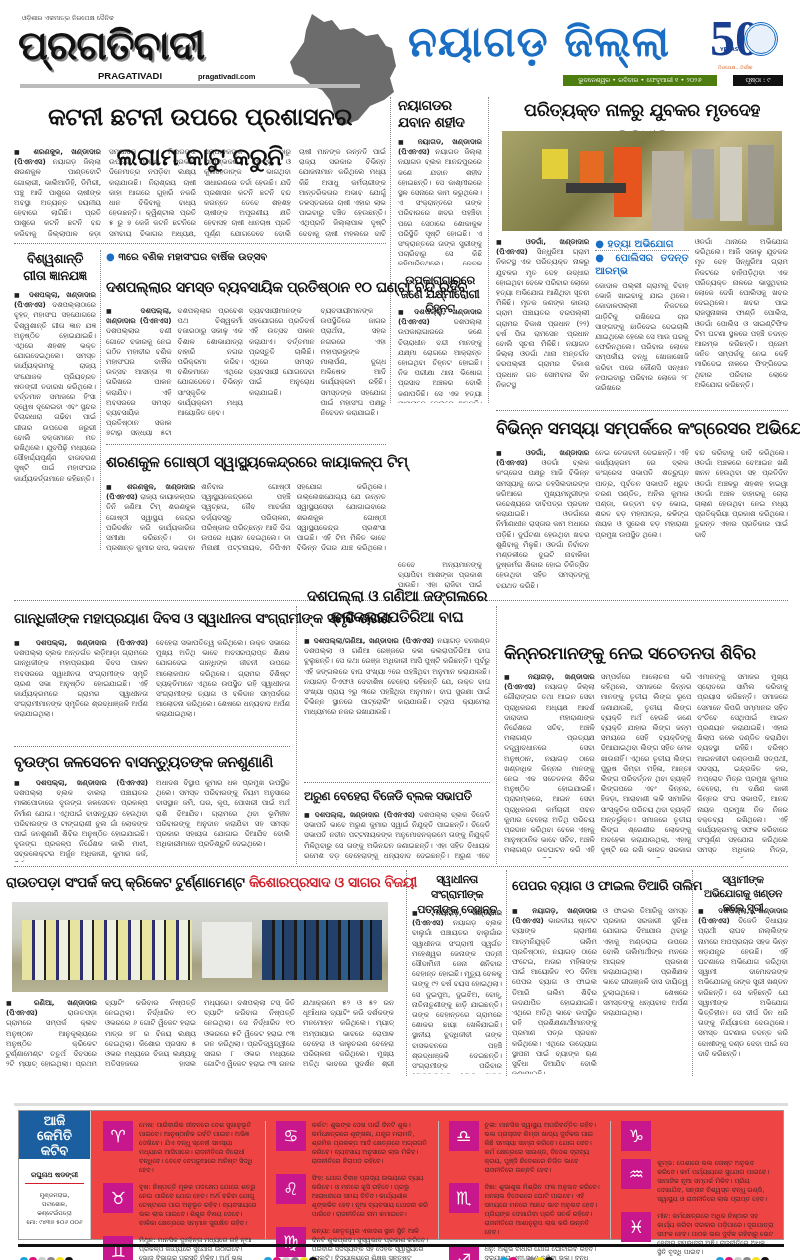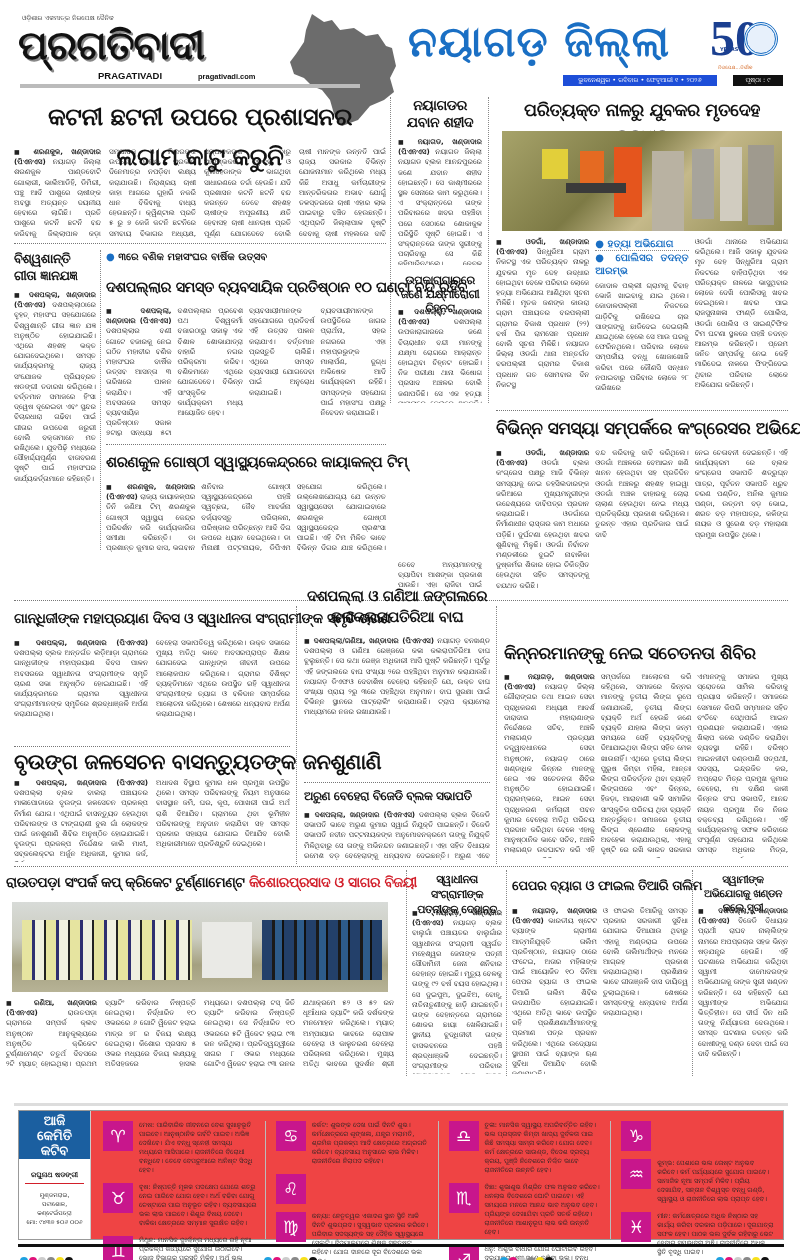--- a/index.html
+++ b/index.html
@@ -33,41 +33,41 @@
   </svg>
   <div class="abs" style="left:20px;top:84px;width:340px;height:4px;background:#bbb"></div>
   <div class="abs" style="left:408px;top:16px;font-size:42px;font-weight:bold;color:#1a6fc4;letter-spacing:1px;line-height:52px">ନୟାଗଡ଼ ଜିଲ୍ଲା</div>
 
   <div class="abs" style="left:708px;top:8px;width:80px;height:70px">
     <div class="abs" style="left:2px;top:0;font-size:50px;color:#1a3f90;font-weight:bold;font-family:'Liberation Serif',serif;line-height:60px">50</div>
     <div class="abs" style="left:36px;top:14px;width:34px;height:34px;border-radius:50%;border:3px double #1a6fc4;background:#e7f0fb"></div>
     <div class="abs" style="left:12px;top:38px;font-size:5px;color:#1a3f90;font-weight:bold">YEARS</div>
     <div class="abs" style="left:10px;top:56px;font-size:5px;color:#d05a10">ନିରପେକ୍ଷ...ନିର୍ଭୀକ</div>
   </div>
-  <div class="abs" style="left:563px;top:75px;width:154px;height:11px;background:#1d4ed8;color:#fff;font-size:6.5px;line-height:11px;text-align:center">
+  <div class="abs" style="left:563px;top:75px;width:154px;height:11px;background:#4d7c0f;color:#fff;font-size:6.5px;line-height:11px;text-align:center">
     <span>ଭୁବନେଶ୍ୱର • ରବିବାର • ଫେବୃଆରୀ ୧ • ୨୦୨୬</span>
   </div>
   <div class="abs" style="left:733px;top:75px;width:50px;height:11px;background:#111;color:#fff;font-size:6.5px;line-height:11px;text-align:center">
     <span>ପୃଷ୍ଠା : ୯</span>
   </div>
 </div>
 
 <div class="abs" style="left:14px;top:97px;width:372px;height:142px">
   <div class="hl" style="font-size:24px;text-align:center;height:44px;line-height:40px">କଟନୀ ଛଟନୀ ଉପରେ ପ୍ରଶାସନର ଲଗାମ କାଟୁ କରୁନି</div>
   <div class="cols body" style="height:92px;margin-top:6px">
     <div><span class="byline">ଶରଣକୁଳ, ଖଣ୍ଡାଦାର (ପିଏନଏସ)</span> <span>ନୟାଗଡ଼ ଜିଲ୍ଲା ଶରଣକୁଳ ପାଣ୍ଡବୋଟି ଗୋଲାରୀ, ଭାଲିଆଡିହି, ଡିମିରୀ, ପଞ୍ଚୁ ଆଦି ପାଶୁରେ ଚାଷୀଙ୍କ ଅବସ୍ଥା ଅତ୍ୟନ୍ତ ଦୟନୀୟ ହେବାରେ ଲାଗିଛି। ପ୍ରତି ପାଶୁରେ କଟନି ଛଟନି ବନ୍ଦ କରିବାକୁ ଜିଲ୍ଲାପାଳ କଡ଼ା ନିର୍ଦ୍ଦେଶ ଦେଇଥିଲେ ମଧ୍ୟ</span></div>
     <div>ସମ୍ପାଦକ ଓ ମିଲରଙ୍କ ଉପରେ ତାହାର ପ୍ରଭାବ ଦିନେମାତ୍ର ନପଡ଼ିବା ଲକ୍ଷ୍ୟ କରାଯାଉଛି। ନିରାଶ୍ରୟ ଚାଷୀ କାହା ଆଗରେ ଗୁହାରି ନକରି ଧାନ ବିକିବାକୁ ବାଧ୍ୟ ହେଉଛନ୍ତି। କ୍ୱିଣ୍ଟାଲ ପ୍ରତି ୫ ରୁ ୭ କେଜି କଟନି ଛଟନିରେ ସମବାୟ ବିଭାଗର ଅଧ୍ୟକ୍ଷ, ସଭାପତି,</div>
     <div>ସମ୍ପାଦକଙ୍କ ଠାରୁ ଆରମ୍ଭକରି ବଡ଼ବଡ଼ ଓ କୁଲିହେଡାଙ୍କ ଭାଗଥିବା ସାଧାରଣରେ ଚର୍ଚ୍ଚା ହେଉଛି। ଯଦି ପ୍ରଶାସନ କଟନି ଛଟନି ବନ୍ଦ କରନ୍ତେ ତେବେ ଶହଶହ ଚାଷୀଙ୍କ ଅପୂରଣୀୟ କ୍ଷତି ହେବାସହ ଚାଷୀ ଧାନଚାଷ ପ୍ରତି ପୂର୍ଣ୍ଣ ଯୋଗଦେବେ ବୋଲି କହିଛନ୍ତି। ଦୁର୍ଭାଗ୍ୟର ବିଷୟ,</div>
     <div>ଚାଷୀ ମାନଙ୍କ ଉନ୍ନତି ପାଇଁ ରାଜ୍ୟ ସରକାର ବିଭିନ୍ନ ଯୋଜନାମାନ କରିଥିଲେ ମଧ୍ୟ କିଛି ଅସାଧୁ କର୍ମଚାରୀଙ୍କ ଆନ୍ତରିକତାର ଅଭାବ ଯୋଗୁଁ ତଳସ୍ତରରେ ଚାଷୀ ଏହାର ଲାଭ ପାଇବାରୁ ବଞ୍ଚିତ ହେଉଛନ୍ତି। ଏଥିପ୍ରତି ଜିଲ୍ଲାପାଳ ଦୃଷ୍ଟି ଦେବାକୁ ଚାଷୀ ମହଲରେ ଦାବି ହେଉଛି।</div>
   </div>
 </div>
 <div class="abs dash-h" style="left:14px;top:243px;width:372px"></div>
 
 <div class="abs" style="left:398px;top:97px;width:84px;height:306px">
-  <div class="hl" style="font-size:14px;text-align:center;line-height:17px;height:36px">ନୟାଗଡର ଯବାନ ଶହୀଦ</div>
+  <div class="hl" style="font-size:14px;text-align:left;line-height:17px;height:36px">ନୟାଗଡର ଯବାନ ଶହୀଦ</div>
   <div class="body" style="height:128px;margin-top:4px"><span class="byline">ନୟାଗଡ, ଖଣ୍ଡାଦାର (ପିଏନଏସ)</span> <span>ନୟାଗଡ ଜିଲ୍ଲା ନୟାଗଡ ବ୍ଲକ ଆନନ୍ଦପୁରରେ ଜଣେ ଯବାନ ଶହୀଦ ହୋଇଛନ୍ତି। ସେ କାଶ୍ମୀରରେ ସ୍ଥଳ ସେନାରେ କାମ କରୁଥିଲେ। ଏ ସଂକ୍ରାନ୍ତରେ ତାଙ୍କ ପରିବାରରେ ଖବର ପହଞ୍ଚିବା ପରେ ସେଠାରେ ଶୋକାକୁଳ ପରିସ୍ଥିତି ସୃଷ୍ଟି ହୋଇଛି। ଏ ସଂକ୍ରାନ୍ତରେ ତାଙ୍କ ସ୍ତ୍ରୀଙ୍କୁ ପଚାରିବାରୁ ସେ କିଛି କହିପାରିନଥିଲେ। କେବଳ କହିଥିଲେ ମୋ ସ୍ୱାମୀ ଦେଶ ମାଟିଙ୍କ ପାଇଁ ଶହୀଦ ହୋଇଛନ୍ତି ଏଥିପାଇଁ ସେ ଗର୍ବିତ। ଏହା ନିଶ୍ଚିତ ଭାବେ ଅନ୍ୟମାନଙ୍କୁ ପ୍ରେରଣା ଦେବ ବୋଲି କହିଛନ୍ତି। ତେବେ ତାଙ୍କର କିଭଳି ମୃତ୍ୟୁ ହେଲା ଜଣାପଡିନାହିଁ।</span></div>
   <div class="hl" style="font-size:11.5px;text-align:center;line-height:14px;margin-top:8px;height:30px">ଉପକାରାଗାରରେ ଜଣେ ଯକ୍ଷ୍ମାରୋଗୀ ଚିହ୍ନଟ</div>
   <div class="body" style="height:96px;margin-top:4px"><span class="byline">ଦଶପଲ୍ଲା, ଖଣ୍ଡାଦାର (ପିଏନଏସ)</span> <span>ଦଶପଲ୍ଲା ଉପକାରାଗାରରେ ଜଣେ ବିଚାରାଧୀନ ବନ୍ଦୀ ମାନଙ୍କୁ ଯକ୍ଷ୍ମା ରୋଗରେ ଆକ୍ରାନ୍ତ ହୋଇଥିବା ଚିହ୍ନଟ ହୋଇଛି। ନିଜ ପରୀକ୍ଷା ଥାନା ଭିଷୋଗ ପ୍ରସାଦ ଅଞ୍ଚଳର ବୋଲି ଜଣାପଡିଛି। ସେ ଏକ ହତ୍ୟା ମାମଲାରେ ଜେଲରେ ଅଛନ୍ତି। ଜେଲ ପ୍ରଶାସନ ଅନ୍ୟ ବନ୍ଦୀଙ୍କ ସ୍ୱାସ୍ଥ୍ୟ ପରୀକ୍ଷା କରାଉଛନ୍ତି। ସ୍ୱାସ୍ଥ୍ୟ ବିଭାଗ ପକ୍ଷରୁ ଚିକିତ୍ସା ଆରମ୍ଭ ହୋଇଛି।</span></div>
 </div>
 <div class="abs dash-v" style="left:390px;top:97px;height:306px"></div>
 <div class="abs dash-v" style="left:488px;top:97px;height:306px"></div>
 
 <div class="abs" style="left:496px;top:97px;width:292px;height:306px">
   <div class="hl" style="font-size:17.5px;text-align:center;line-height:26px;height:28px">ପରିତ୍ୟକ୍ତ ନାଳରୁ ଯୁବକର ମୃତଦେହ ଉଦ୍ଧାର</div>
   <div class="photo" style="position:relative;width:280px;height:100px;margin:6px auto 0">
@@ -85,21 +85,21 @@
     <div style="flex:1">
       <div style="font-size:10px;font-weight:bold;color:#1a6fc4;line-height:13px">● <span>ହତ୍ୟା ଅଭିଯୋଗ</span></div>
       <div style="font-size:10px;font-weight:bold;color:#1a6fc4;line-height:13px;border-top:1px dotted #888;margin-bottom:4px">● <span>ପୋଲିସର ତଦନ୍ତ ଆରମ୍ଭ</span></div>
       <div>କୋଦାଳ ପଲ୍ଲୀ ଗ୍ରାମକୁ ବିବାହ ଭୋଜି ଖାଇବାକୁ ଯାଇ ଥିଲେ। କୋଦାଳପଲ୍ଲୀ ନିକଟରେ ଗାଡ଼ିଟିକୁ ରଖିଦେଇ ଚାର ସାଙ୍ଗଙ୍କୁ ଛାଡିଦେଇ ଦେଇଚାଲି ଯାଇଥିଲେ ହେଲେ ସେ ଆଉ ଘରକୁ ଫେରିନଥିଲେ। ପରିବାର ଲୋକେ ସମ୍ପର୍କୀୟ ବନ୍ଧୁ ଖୋଜାଖୋଜି କରିବା ପରେ କୌଣସି ସନ୍ଧାନ ନପାଇବାରୁ ପରିବାର ଲୋକେ ୨୮ ତାରିଖରେ</div>
     </div>
     <div style="flex:1">ଓଡଗାଁ ଥାନାରେ ଅଭିଯୋଗ କରିଥିଲେ। ଆଜି ସକାଳୁ ଯୁବକର ମୃତ ଦେହ ସିନ୍ଧୁରିଆ ଗ୍ରାମ ନିକଟରେ ବାହିପଡ଼ିଥିବା ଏକ ପରିତ୍ୟକ୍ତ ନାଳରେ ଭାସୁଥିବାର ଲୋକେ ଦେଖି ପୋଲିସକୁ ଖବର ଦେଇଥିଲେ। ଖବର ପାଇ ରାଜସୁନାଖଳା ଫାଣ୍ଡି ପୋଲିସ, ଓଡଗାଁ ପୋଲିସ ଓ ସାଇଣ୍ଟିଫିକ ଟିମ ଘଟଣା ସ୍ଥଳରେ ପହଞ୍ଚି ତଦନ୍ତ ଆରମ୍ଭ କରିଛନ୍ତି। ପ୍ରେମ ଜନିତ ସମ୍ପର୍କକୁ ନେଇ କେହି ମାରିଦେଇ ନାଳରେ ଫିଙ୍ଗିଦେଇ ଥିବାର ପରିବାର ଲୋକେ ଅଭିଯୋଗ କରିଛନ୍ତି।</div>
   </div>
 </div>
 
 <div class="abs" style="left:14px;top:250px;width:82px;height:300px">
-  <div class="hl" style="font-size:13px;text-align:left;line-height:17px;height:36px">ବିଶ୍ୱଶାନ୍ତି ଗୀତା ଜ୍ଞାନଯଜ୍ଞ</div>
+  <div class="hl" style="font-size:13px;text-align:center;line-height:17px;height:36px">ବିଶ୍ୱଶାନ୍ତି ଗୀତା ଜ୍ଞାନଯଜ୍ଞ</div>
   <div class="body" style="height:256px;margin-top:4px"><span class="byline">ଦଶପଲ୍ଲା, ଖଣ୍ଡାଦାର (ପିଏନଏସ)</span> <span>ଦଶପଲ୍ଲାଠାରେ ବୃହତ୍ ମହାସଂଘ ସହଯୋଗରେ ବିଶ୍ୱଶାନ୍ତି ଗୀତା ଜ୍ଞାନ ଯଜ୍ଞ ଅନୁଷ୍ଠିତ ହୋଇଯାଇଛି। ଏଥିରେ ଶହଶହ ଭକ୍ତ ଯୋଗଦେଇଥିଲେ। ସମସ୍ତ କାର୍ଯ୍ୟକ୍ରମକୁ ରାଜ୍ୟ ସଂଯୋଜକ ପ୍ରିୟବ୍ରତ ଷଡଙ୍ଗୀ ତଦାରଖ କରିଥିଲେ। ବର୍ତ୍ତମାନ ସମାଜରେ ହିଂସା ଦ୍ୱେଷ ଦୂରେଇବା ଏବଂ ସୁନ୍ଦର ବିଚାରଧାରା ଗଢିବା ପାଇଁ ଗୀତାର ଉପଦେଶ ଜରୁରୀ ବୋଲି ବକ୍ତାମାନେ ମତ ରଖିଥିଲେ। ଯୁବପିଢ଼ି ମଧ୍ୟରେ ସୌହାର୍ଦ୍ଦ୍ୟପୂର୍ଣ୍ଣ ବାତାବରଣ ସୃଷ୍ଟି ପାଇଁ ମହାସଂଘର କାର୍ଯ୍ୟକର୍ତ୍ତାମାନେ କହିଛନ୍ତି।</span></div>
 </div>
 <div class="abs dash-v" style="left:100px;top:250px;height:300px"></div>
 
 <div class="abs" style="left:106px;top:250px;width:280px;height:188px">
   <div style="font-size:10px;font-weight:bold;line-height:14px"><span style="color:#1a6fc4">●</span> <span>୩ରେ ବଣିକ ମହାସଂଘର ବାର୍ଷିକ ଉତ୍ସବ</span></div>
   <div class="hl" style="font-size:14.5px;line-height:22px;height:26px;margin-top:12px;white-space:nowrap">ଦଶପଲ୍ଲାର ସମସ୍ତ ବ୍ୟବସାୟିକ ପ୍ରତିଷ୍ଠାନ ୧୦ ଘଣ୍ଟା ବନ୍ଦ ରହିବ</div>
   <div class="cols body" style="height:130px;margin-top:4px;gap:6px">
     <div><span class="byline">ଦଶପଲ୍ଲା, ଖଣ୍ଡାଦାର (ପିଏନଏସ)</span> <span>ଦଶପଲ୍ଲାର ବଣୀ ଗୋଟେ ବଜାରକୁ ନେଇ ଗଠିତ ମହାବୀର ବଣିକ ମହାସଂଘର ବାର୍ଷିକ ଉତ୍ସବ ଆସନ୍ତା ୩ ତାରିଖରେ ପାଳନ କରାଯିବ। ଏହି ଅବସରରେ ସମସ୍ତ ବ୍ୟବସାୟିକ ପ୍ରତିଷ୍ଠାନ ସକାଳ ୭ଟାରୁ ସନ୍ଧ୍ୟା ୫ଟା ପର୍ଯ୍ୟନ୍ତ ବନ୍ଦ ରହିବ।</span></div>
     <div>ଦଶପଲ୍ଲାର ପ୍ରବେଶ ପଥ ବିଶ୍ୱକର୍ମା ବଜାରଠାରୁ ସକାଳୁ ଏକ ବିଶାଳ ଶୋଭାଯାତ୍ରା ବାହାରି ନଗର ପରିକ୍ରମା କରିବ। ବଣିକମାନେ ଏଥିରେ ଯୋଗଦେବେ। ବିଭିନ୍ନ ସାଂସ୍କୃତିକ କାର୍ଯ୍ୟକ୍ରମ ମଧ୍ୟ ଆୟୋଜିତ ହେବ।</div>
@@ -117,22 +117,22 @@
     <div>ସହଯୋଗ କରିଥିଲେ। ଉଲ୍ଲେଖଯୋଗ୍ୟ ଯେ ଉନ୍ନତ ସ୍ୱାସ୍ଥ୍ୟସେବା ଯୋଗାଇବାରେ ଶରଣକୁଳ ଗୋଷ୍ଠୀ ସ୍ୱାସ୍ଥ୍ୟକେନ୍ଦ୍ର ପ୍ରଶଂସା ପାଇଛି। ଏହି ଟିମ ମିଳିତ ଭାବେ ବିଭିନ୍ନ ଦିଗର ଯାଞ୍ଚ କରିଥିଲେ। ଗୋଷ୍ଠୀସ୍ୱାସ୍ଥ୍ୟ କେନ୍ଦ୍ର ୨୦୨୦-୨୧ରୁ କ୍ରମାଗତ ଭାବେ ୫ ବର୍ଷ ଧରି ଏହି କାୟାକଳ୍ପ ପୁରସ୍କାର ପାଉଛି।</div>
   </div>
 </div>
 <div class="abs body" style="left:398px;top:560px;width:84px;height:34px">ତେବେ ଅନ୍ୟମାନଙ୍କୁ ବ୍ୟାପିବା ଆଶଙ୍କା ପ୍ରକାଶ ପାଉଛି। ଏହା ରାଜିବା ପାଇଁ ସମସ୍ତ କର୍ମଚାରୀମାନେ ଉଦ୍ୟମ ଜାରି ରଖିଛନ୍ତି। ଏହା ନିମନ୍ତେ ସମସ୍ତଙ୍କ ସହଯୋଗ କାମନା କରାଯାଇଛି।</div>
 
 <div class="abs dash-h" style="left:496px;top:410px;width:292px"></div>
 <div class="abs" style="left:496px;top:414px;width:292px;height:176px">
   <div class="hl" style="font-size:17px;line-height:28px;height:30px;white-space:nowrap">ବିଭିନ୍ନ ସମସ୍ୟା ସମ୍ପର୍କରେ କଂଗ୍ରେସର ଅଭିଯୋଗ</div>
   <div class="cols body" style="height:140px;margin-top:4px;gap:6px">
     <div><span class="byline">ଓଡଗାଁ, ଖଣ୍ଡାଦାର (ପିଏନଏସ)</span> <span>ଓଡଗାଁ ବ୍ଲକ କଂଗ୍ରେସ ପକ୍ଷରୁ ଆଜି ବିଭିନ୍ନ ସମସ୍ୟାକୁ ନେଇ ତହସିଲଦାରଙ୍କ ଜରିଆରେ ମୁଖ୍ୟମନ୍ତ୍ରୀଙ୍କ ଉଦ୍ଦେଶ୍ୟରେ ଦାବିପତ୍ର ପ୍ରଦାନ କରାଯାଇଛି। ଓଡଗାଁରେ ନିର୍ମାଣାଧୀନ ରାସ୍ତାର କାମ ଅଧାରେ ପଡ଼ିଛି। ଦୁର୍ଘଟଣା ହେଉଥିବା ଖବର ଶୁଣିବାକୁ ମିଳୁଛି। ଓଡଗାଁ ନିର୍ବାଚନ ମଣ୍ଡଳୀରେ ଦୁଇଟି ନାବାଳିକା ଦୁଷ୍କର୍ମର ଶିକାର ହୋଇ ଚିକିତ୍ସିତ ହେଉଥିବା ସହିତ ସମସ୍ତଙ୍କୁ ବ୍ୟଥିତ କରିଛି।</span></div>
+    <div>ନେଇ ଚେତାବନୀ ଦେଇଛନ୍ତି। ଏହି କାର୍ଯ୍ୟକ୍ରମ ରେ ବ୍ଲକ କଂଗ୍ରେସ ସଭାପତି ଶତ୍ରୁଘ୍ନ ପାତ୍ର, ପୂର୍ବତନ ସଭାପତି ଧ୍ରୁବ ଚରଣ ପଣ୍ଡିତ, ଅନିଲ କୁମାର ପଣ୍ଡା, ଉତ୍ତମ ବଡ଼ ଭୋଇ, ଶରତ ବଡ଼ ମହାପାତ୍ର, କଳିଙ୍ଗ ନାୟକ ଓ ସୁରେଶ ବଡ଼ ମହାରାଣା ପ୍ରମୁଖ ଉପସ୍ଥିତ ଥିଲେ।</div>
     <div>ବନ୍ଦ କରିବାକୁ ଦାବି କରିଥିଲେ। ଓଡଗାଁ ଅଞ୍ଚଳରେ ବେଆଇନ ଖଣି ଖନନ ହେଉଥିବା ସହ ପ୍ରତିଦିନ ଓଡଗାଁ ଅଞ୍ଚଳରୁ ଶହଶହ ହାଇୱା ଓଡଗାଁ ଅଞ୍ଚଳ ବାହାରକୁ ଚୋରା ଚାଲାଣ ହେଉଥିବା ନେଇ ମଧ୍ୟ ପ୍ରତିକ୍ରିୟା ପ୍ରକାଶ କରିଥିଲେ। ତୁରନ୍ତ ଏହାର ପ୍ରତିକାର ପାଇଁ ଦାବି</div>
-    <div>ନେଇ ଚେତାବନୀ ଦେଇଛନ୍ତି। ଏହି କାର୍ଯ୍ୟକ୍ରମ ରେ ବ୍ଲକ କଂଗ୍ରେସ ସଭାପତି ଶତ୍ରୁଘ୍ନ ପାତ୍ର, ପୂର୍ବତନ ସଭାପତି ଧ୍ରୁବ ଚରଣ ପଣ୍ଡିତ, ଅନିଲ କୁମାର ପଣ୍ଡା, ଉତ୍ତମ ବଡ଼ ଭୋଇ, ଶରତ ବଡ଼ ମହାପାତ୍ର, କଳିଙ୍ଗ ନାୟକ ଓ ସୁରେଶ ବଡ଼ ମହାରାଣା ପ୍ରମୁଖ ଉପସ୍ଥିତ ଥିଲେ।</div>
   </div>
 </div>
 <div class="abs dash-h" style="left:14px;top:600px;width:774px"></div>
 
 <div class="abs" style="left:14px;top:606px;width:276px;height:140px">
   <div class="hl" style="font-size:14px;line-height:24px;height:28px;white-space:nowrap">ଗାନ୍ଧିଜୀଙ୍କ ମହାପ୍ରୟାଣ ଦିବସ ଓ ସ୍ୱାଧୀନତା ସଂଗ୍ରାମୀଙ୍କ ସ୍ମୃତି ଚାରଣ</div>
   <div class="cols body" style="height:106px;margin-top:4px;gap:8px">
     <div><span class="byline">ଦଶପଲ୍ଲା, ଖଣ୍ଡାଦାର (ପିଏନଏସ)</span> <span>ଦଶପଲ୍ଲା ବ୍ଲକ ଅନ୍ତର୍ଗତ ଲଡ଼ିଆଡ଼ା ଗ୍ରାମରେ ଗାନ୍ଧିଜୀଙ୍କ ମହାପ୍ରୟାଣ ଦିବସ ପାଳନ ଅବସରରେ ସ୍ୱାଧୀନତା ସଂଗ୍ରାମୀଙ୍କ ସ୍ମୃତି ଚାରଣ ସଭା ଅନୁଷ୍ଠିତ ହୋଇଯାଇଛି। ଏହି କାର୍ଯ୍ୟକ୍ରମରେ ଗ୍ରାମର ସ୍ୱାଧୀନତା ସଂଗ୍ରାମୀମାନଙ୍କ ସ୍ମୃତିରେ ଶ୍ରଦ୍ଧାଞ୍ଜଳି ଅର୍ପଣ କରାଯାଇଥିଲା।</span></div>
     <div>ବେହେରା ସଭାପତିତ୍ୱ କରିଥିଲେ। ଉକ୍ତ ସଭାରେ ମୁଖ୍ୟ ଅତିଥି ଭାବେ ଅବସରପ୍ରାପ୍ତ ଶିକ୍ଷକ ଯୋଗଦେଇ ଗାନ୍ଧିଙ୍କ ଜୀବନୀ ଉପରେ ଆଲୋକପାତ କରିଥିଲେ। ଗ୍ରାମର ବିଶିଷ୍ଟ ବ୍ୟକ୍ତିମାନେ ଏଥିରେ ଉପସ୍ଥିତ ରହି ସ୍ୱାଧୀନତା ସଂଗ୍ରାମୀଙ୍କ ତ୍ୟାଗ ଓ ବଳିଦାନ ସମ୍ପର୍କରେ ଆଲୋଚନା କରିଥିଲେ। ଶେଷରେ ଧନ୍ୟବାଦ ଅର୍ପଣ କରାଯାଇଥିଲା।</div>
   </div>
@@ -155,21 +155,21 @@
   <div class="hl" style="font-size:17px;line-height:26px;height:28px;white-space:nowrap">କିନ୍ନରମାନଙ୍କୁ ନେଇ ସଚେତନତା ଶିବିର</div>
   <div class="cols body" style="height:186px;margin-top:4px;gap:6px">
     <div><span class="byline">ନୟାଗଡ଼, ଖଣ୍ଡାଦାର (ପିଏନଏସ)</span> <span>ନୟାଗଡ଼ ଜିଲ୍ଲା ଗୌରାଙ୍ଗର ତଥା ଆଇନ ସେବା ପ୍ରାଧିକରଣ ଅଧ୍ୟକ୍ଷ ଆଦର୍ଶ ଦାରାଦାର ମହାରାଣାଙ୍କ ନିର୍ଦ୍ଦେଶରେ ସଚିବ, ଅଞ୍ଚଳି ମଲାଗଣ୍ଡ ପ୍ରତ୍ୟକ୍ଷ ତତ୍ତ୍ୱାବଧାନରେ ସେବା ଅନୁଷ୍ଠାନ, ନୟାଗଡ଼ ଠାରେ ଖଣ୍ଡାଧିକ କିନ୍ନର ମାନଙ୍କୁ ନେଇ ଏକ ସଚେତନତା ଶିବିର ଅନୁଷ୍ଠିତ ହୋଇଯାଇଛି। ପ୍ରାରମ୍ଭରେ, ଆଇନ ସେବା ପ୍ରାଧିକରଣ କର୍ମଚାରୀ ପବନ କୁମାର ବେହେରା ଅତିଥି ପରିଚୟ ପ୍ରଦାନ କରିଥିବା ବେଳେ ଏହାକୁ ଆନୁଷ୍ଠାନିକ ଭାବେ ସଚିବ, ଅଞ୍ଚଳି ମଲାଗଣ୍ଡ ଉଦଘାଟନ କରି ଏହି ସଚେତନତା ଶିବିର ଆୟୋଜନ କରିବାର ଲକ୍ଷ୍ୟ ଏବଂ ଉଦ୍ଦେଶ୍ୟ</span></div>
     <div>ସମ୍ପର୍କରେ ଆଲୋଚନା କରି କହିଥିଲେ, ସମାଜରେ କିନ୍ନର ମାନଙ୍କୁ ତୃତୀୟ ଲିଙ୍ଗ ରୂପେ ଜଣାଯାଉଛି, ତୃତୀୟ ଲିଙ୍ଗ ବ୍ୟକ୍ତି ଅର୍ଥ ହେଉଛି ଜଣେ ବ୍ୟକ୍ତି ଯାହାର ଲିଙ୍ଗ ଜନ୍ମ ସମୟରେ ସେହି ବ୍ୟକ୍ତିଙ୍କୁ ଦିଆଯାଇଥିବା ଲିଙ୍ଗ ସହିତ ମେଳ ଖାଉନାହିଁ। ଏଥିରେ ତୃତୀୟ ଲିଙ୍ଗ ପୁରୁଷ କିମ୍ବା ମହିଳା, ଆନ୍ତଃ ଲିଙ୍ଗ ପରିବର୍ତ୍ତନ ଥିବା ବ୍ୟକ୍ତି ଲିଙ୍ଗପରେ ଏବଂ କିନ୍ନର, ହିଜଡ଼ା, ଆରାବାଣୀ ଭଳି ସାମାଜିକ ସାଂସ୍କୃତିକ ପରିଚୟ ଥିବା ବ୍ୟକ୍ତି ଅନ୍ତର୍ଭୁକ୍ତ। ସମାଜରେ ତୃତୀୟ ଲିଙ୍ଗ ଶ୍ରେଣୀର ଲୋକଙ୍କୁ ଅବହେଳା କରାଯାଉଥିଲା, ଏହାକୁ ଦୃଷ୍ଟି ରେ ରଖି ଭାରତ ସରକାର ଆଇନ ପ୍ରଣୟନ କରି</div>
     <div>ଏମାନଙ୍କୁ ସମାଜର ମୁଖ୍ୟ ସ୍ରୋତରେ ସାମିଲ କରିବାକୁ ପ୍ରୟାସ କରିଛନ୍ତି। ସମାଜରେ ସେମାନେ କିପରି ସମ୍ମାନର ସହିତ ବଂଚିବେ ସେଥିପାଇଁ ଆଇନ ପ୍ରଣୟନ କରାଯାଇଛି। ଏହାର ଖିଲାପ କଲେ ଦଣ୍ଡିତ କରାଯିବା ବ୍ୟବସ୍ଥା ରହିଛି। ବରିଷ୍ଠ ଆଇନଜୀବୀ ଦଣ୍ଡପାଣି ସତ୍ପଥୀ, ସଦସ୍ୟ, ଇନ୍ଦ୍ରଜିତ କର, ଅପ୍ରୋଚ ମିତ୍ର ପ୍ରମୁଖ କୁମାର ବେହେରା, ମା ଦକ୍ଷିଣ କାଳୀ କିନ୍ନର ସଂଘ ସଭାପତି, ଆନନ୍ଦ ନାୟକ ପ୍ରମୁଖ ନିଜ ନିଜର ବକ୍ତବ୍ୟ ରଖିଥିଲେ। ଏହି କାର୍ଯ୍ୟକ୍ରମକୁ ସଫଳ କରିବାରେ ସଂପୂର୍ଣ୍ଣ ସହଯୋଗ କରିଥିଲେ ସମସ୍ତ ଅଧିକାର ମିତ୍ର, ପ୍ରାଧିକରଣ କର୍ମଚାରୀ ଏବଂ ସେବା ଅନୁଷ୍ଠାନର କର୍ମଚାରୀ ସମ୍ପୂର୍ଣ୍ଣ ଉପସ୍ଥିତ ଥିଲେ।</div>
   </div>
 </div>
 
 <div class="abs dash-h" style="left:14px;top:746px;width:276px"></div>
 <div class="abs" style="left:14px;top:750px;width:276px;height:112px">
-  <div class="hl" style="font-size:21px;line-height:24px;height:26px;white-space:nowrap">ବୃଉଙ୍ଗ ଜଳସେଚନ ବାସନ୍ତ୍ୟୁତଙ୍କ ଜନଶୁଣାଣି</div>
+  <div class="hl" style="font-size:15px;line-height:24px;height:26px;white-space:nowrap">ବୃଉଙ୍ଗ ଜଳସେଚନ ବାସନ୍ତ୍ୟୁତଙ୍କ ଜନଶୁଣାଣି</div>
   <div class="cols body" style="height:84px;margin-top:2px;gap:8px">
     <div><span class="byline">ଦଶପଲ୍ଲା, ଖଣ୍ଡାଦାର (ପିଏନଏସ)</span> <span>ଦଶପଲ୍ଲା ବ୍ଲକ ବାଲରା ପଞ୍ଚାୟତର ମାଳାପୋଡାରେ ବୃଉଙ୍ଗ ଜଳସେଚନ ପ୍ରକଳ୍ପ ନିର୍ମାଣ ଯୋଗ। ଏଥିପାଇଁ ବାସନ୍ତ୍ୟୁତ ହେଉଥିବା ପରିବାରଙ୍କ ଓ ଟାଙ୍ଗରାଣୀ ବୁଲ ଗାଁ ଲୋକଙ୍କ ପାଇଁ ଜନଶୁଣାଣି ଶିବିର ଅନୁଷ୍ଠିତ ହୋଇଯାଇଛି। ବୃଉଙ୍ଗ ପ୍ରକଳ୍ପ ନିର୍ଦ୍ଦେଶକ କାଲି ମାଝୀ, ସବ୍‌କଲେକ୍ଟର ଅର୍ଜୁନ ଅଧିକାରୀ, କୁମାର ଜର୍ଜ, ନିର୍ବାହୀ ଯନ୍ତ୍ରୀ ପ୍ରକାଶ କୁମାର ପ୍ରଧାନ</span></div>
     <div>ଅଧାଦଶ ବିସ୍ଥାପ କୁମାର ଧଳ ପ୍ରମୁଖ ଉପସ୍ଥିତ ଥିଲେ। ସମସ୍ତ ପରିବାରଙ୍କୁ ନିୟମ ଅନୁସାରେ ବାସସ୍ଥାନ ଜମି, ଘର, କୂପ, ପୋଖରୀ ପାଇଁ ଅର୍ଥ ରାଶି ଦିଆଯିବ। ଗ୍ରାମରେ ଥିବା ଭୂମିହୀନ ପରିବାରଙ୍କୁ ଅନୁଦାନ କରାଯିବା ସହ ସମସ୍ତ ପ୍ରକାର ସହାୟତା ଯୋଗାଇ ଦିଆଯିବ ବୋଲି ଅଧିକାରୀମାନେ ପ୍ରତିଶ୍ରୁତି ଦେଇଥିଲେ।</div>
   </div>
 </div>
 <div class="abs dash-h" style="left:14px;top:866px;width:774px"></div>
 
 <div class="abs" style="left:6px;top:870px;width:388px;height:206px">
   <div class="hl" style="font-size:14px;line-height:24px;height:28px;white-space:nowrap;text-align:center">
     <span>ରାଉତପଡ଼ା ସଂପର୍କ କପ୍ କ୍ରିକେଟ ଟୁର୍ଣ୍ଣାମେଣ୍ଟ</span>
@@ -241,20 +241,21 @@
           <div class="txt">ମିଥୁନ: ମାନସିକ ଦୁଃଶ୍ଚିନ୍ତା ମଧ୍ୟରେ ରହି ନୂଆ ପ୍ରକଳ୍ପ କାର୍ଯ୍ୟରେ ସୁଯୋଗ ଉଠାଇବେ। ଭୋଜ ବିଭାଗର ପ୍ରସୂତି ମିଳିବ। ଅର୍ଥ ଭଲ ରହିବ। ରାଜନୀତିରେ ସାମରିକ ଲାଭ ହୁଏ। ଏଥିରେ ସଫଳତା ମିଳିବ। ଉଚ୍ଚବର୍ଗର ପରିମାଣ ହୋଇବ ସମ୍ପର୍କରେ ଠିକ।</div>
         </div>
     </div>
     <div style="flex:1;border-right:1px solid #bbb;padding-right:8px">
       <div class="hs">
           <div class="sq">♋</div>
           <div class="txt">କର୍କଟ: ଶୁଭଙ୍କ ଦେଖ ପାଇଁ ଦିନଟି ଶୁଭ। କର୍ମକ୍ଷେତ୍ରରେ ଶୃଙ୍ଖଳା, ଯନ୍ତ୍ର ମରାମତି, ଶ୍ରମିକ ପ୍ରକଳ୍ପ ଆଦି କ୍ଷେତ୍ରରେ ଅଗ୍ରଗତି କରିବେ। ବ୍ୟବସାୟ ଅନୁସାରେ ଲାଭ ମିଳିବ। ରାଜନୀତିରେ ନିରାପଦ ରହିବେ।</div>
         </div>
       <div class="hs">
           <div class="sq">♌</div>
+          <div class="txt">ସିଂହ: ଯୋଗ ବିବାହ ପ୍ରଦ୍ୟ ଉଭୟରେ ବ୍ୟୟ କରିବେ। ଓ ମନରେ ଖୁସି ରହିବେ। ପ୍ରଭୁ ଆରାଧନାରେ ସମୟ ବିତିବ। କାର୍ଯ୍ୟଶୀଳ ଶୃଙ୍ଖଳିତ ହେବ। ନୂଆ ବ୍ୟବସାୟ ଯୋଜନା କରି ପାରିବେ। ରାଜନୀତିରେ ନାମ କମାଇବେ।</div>
         </div>
       <div class="hs">
           <div class="sq">♍</div>
           <div class="txt">କନ୍ୟା: ନେତୃତ୍ୱର ଏକାଦଶ ସ୍ଥାନ ସ୍ଥିତି ଆଳି ଦିନଟି ଶୁଭପ୍ରଦ। ସୁସ୍ୱଭାବ ପ୍ରକାଶ କରିବେ। ପରିବାର ସଦସ୍ୟଙ୍କ ସହ ଦୈହିକ ସ୍ୱାସ୍ଥ୍ୟରେ ସେଲ୍ଟି। ବିଦ୍ୟାଳୟରେ ଶିକ୍ଷକ ସନ୍ତୁଷ୍ଟ ରହିବେ। ଯୋଗ ଦାନରେ ଦୂର ବିଦେଶରେ ଭଲ ଲାଭ।</div>
         </div>
     </div>
     <div style="flex:1;border-right:1px solid #bbb;padding-right:8px">
       <div class="hs">
           <div class="sq">♎</div>
           <div class="txt">ତୁଳା: ମାନସିକ ସ୍ୱାସ୍ଥ୍ୟ ଅପରିବର୍ତ୍ତିତ ରହିବ। ଭଲ ପ୍ରସ୍ତାବ କିମ୍ବା ଖାଦ୍ୟ ଦୁର୍ବଳତା ପାଇ କିଛି ସମସ୍ୟା ସାମ୍ନା କରିବେ। ଯୋଗ ଦେବ। କର୍ମ କ୍ଷେତ୍ରରେ ସାଉଣ୍ଡ, ବିଦେଶ ଦ୍ରବ୍ୟ କ୍ରୟ, ପୁଞ୍ଜି ନିବେଶରେ ନିଶ୍ଚିତ ଭାବେ ରାଜନୀତିରେ ଉନ୍ନତି ହେବ।</div>

